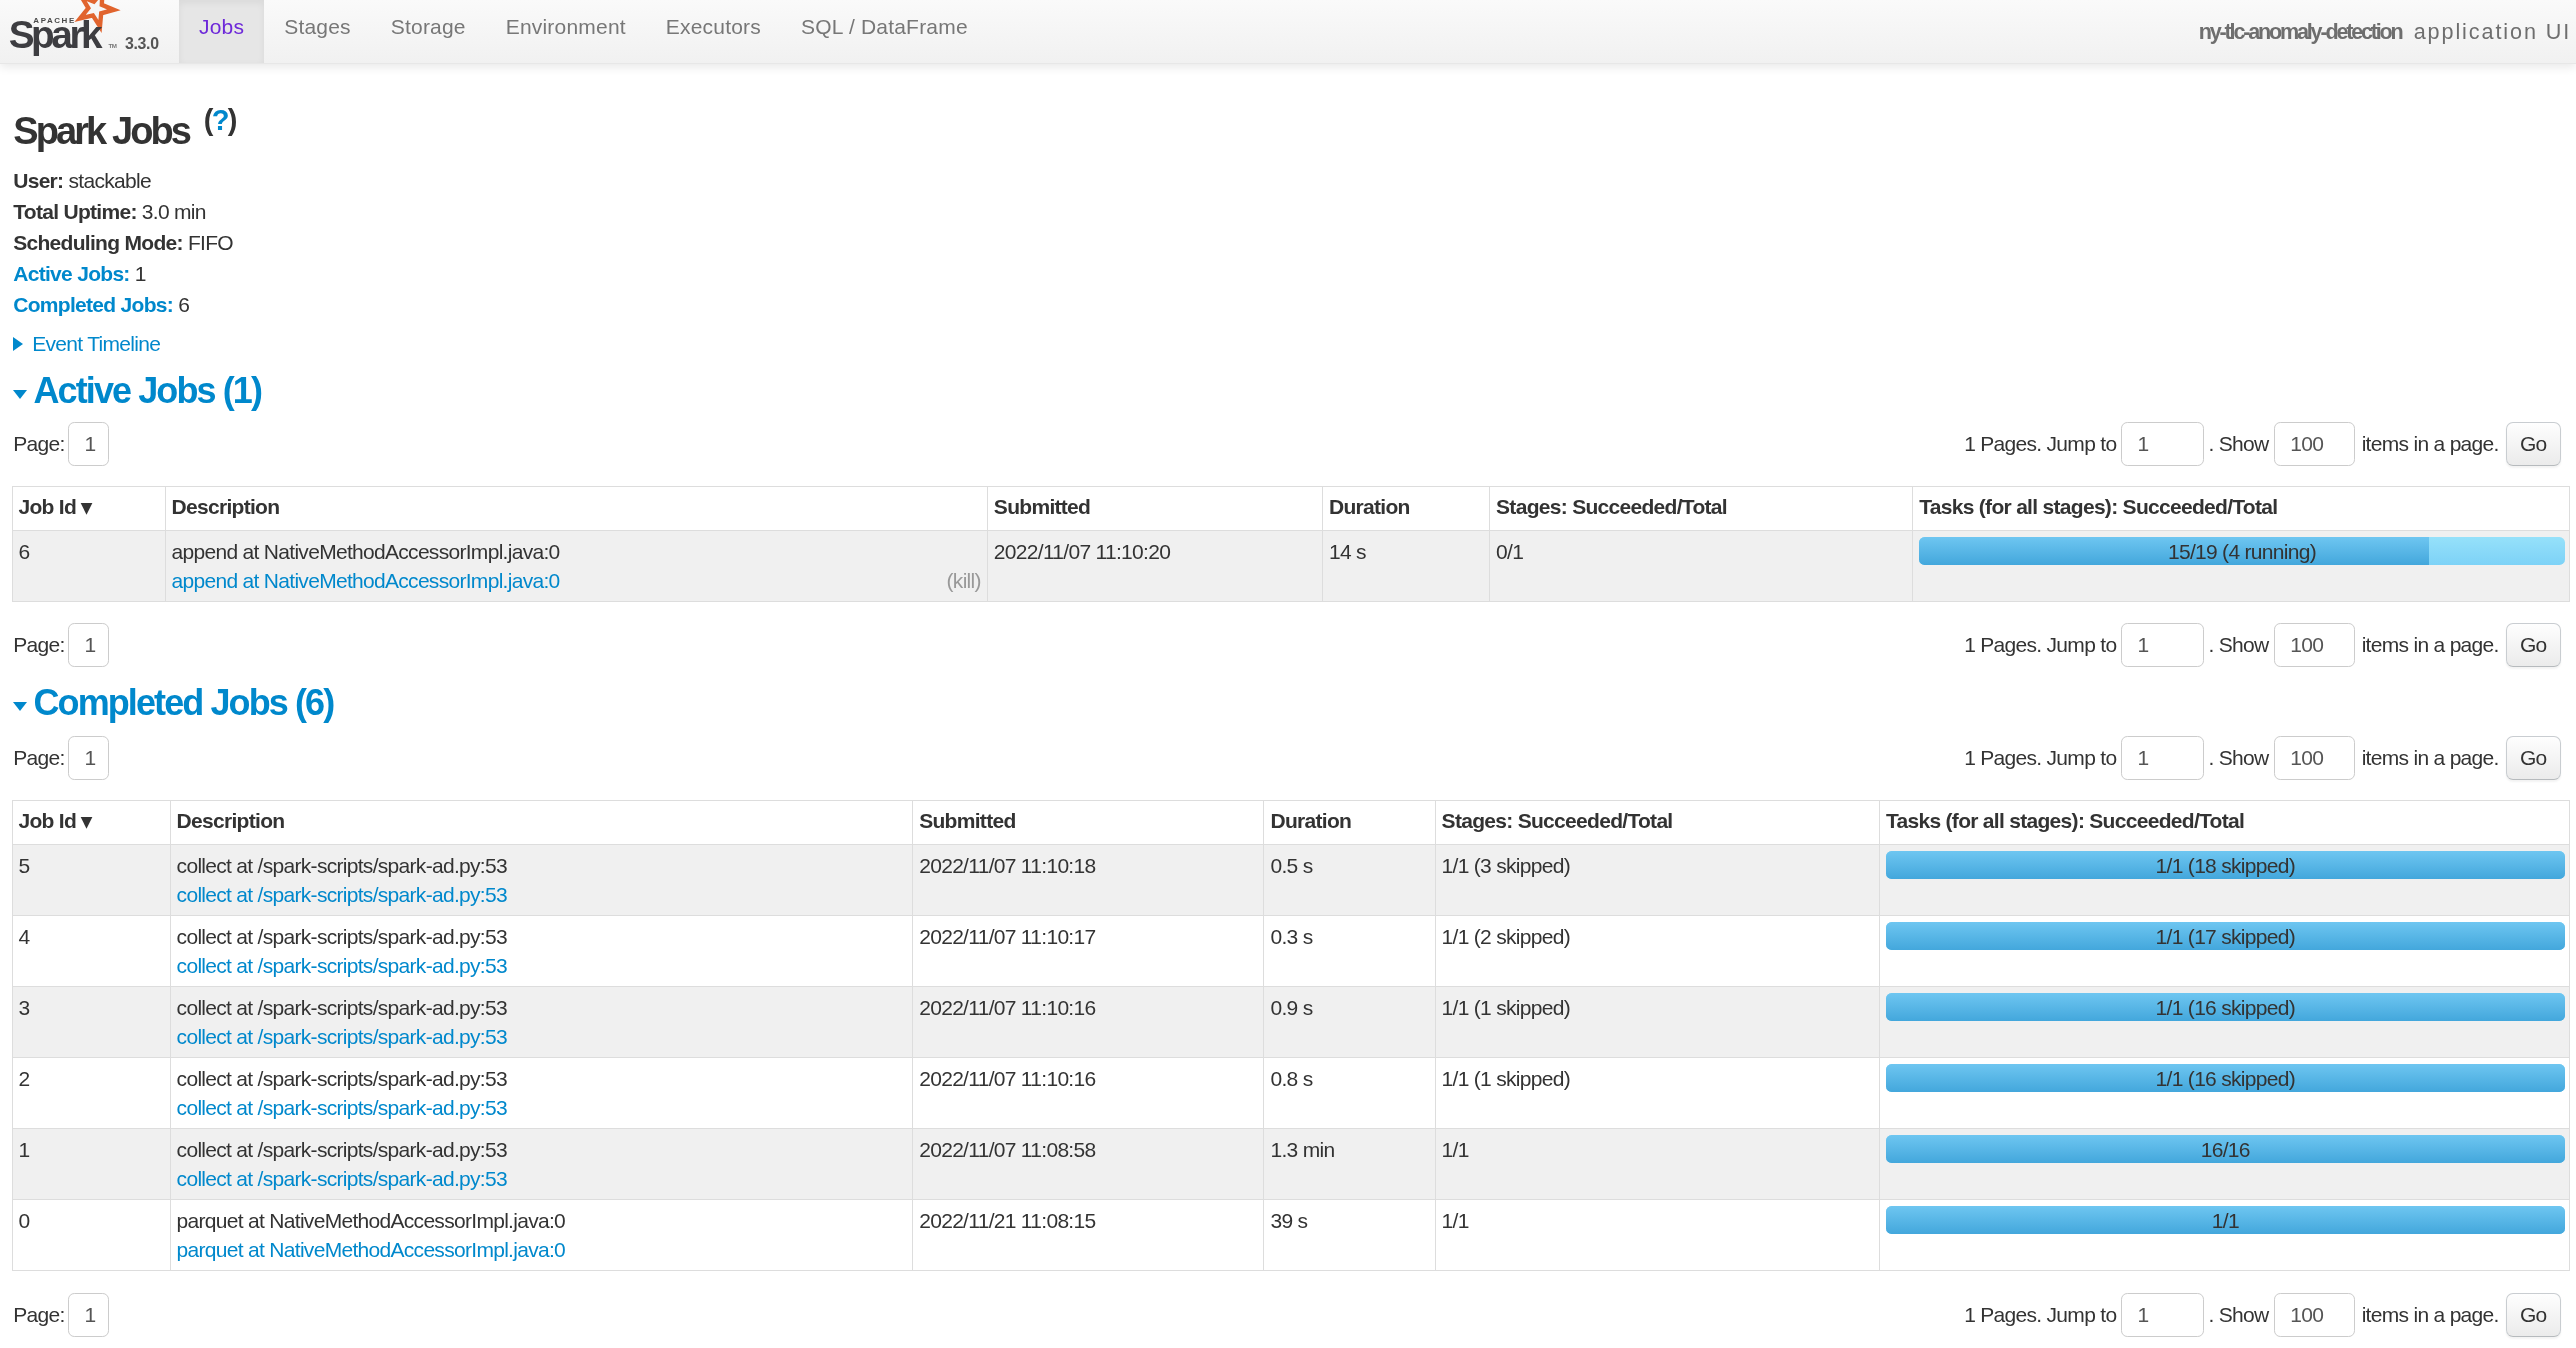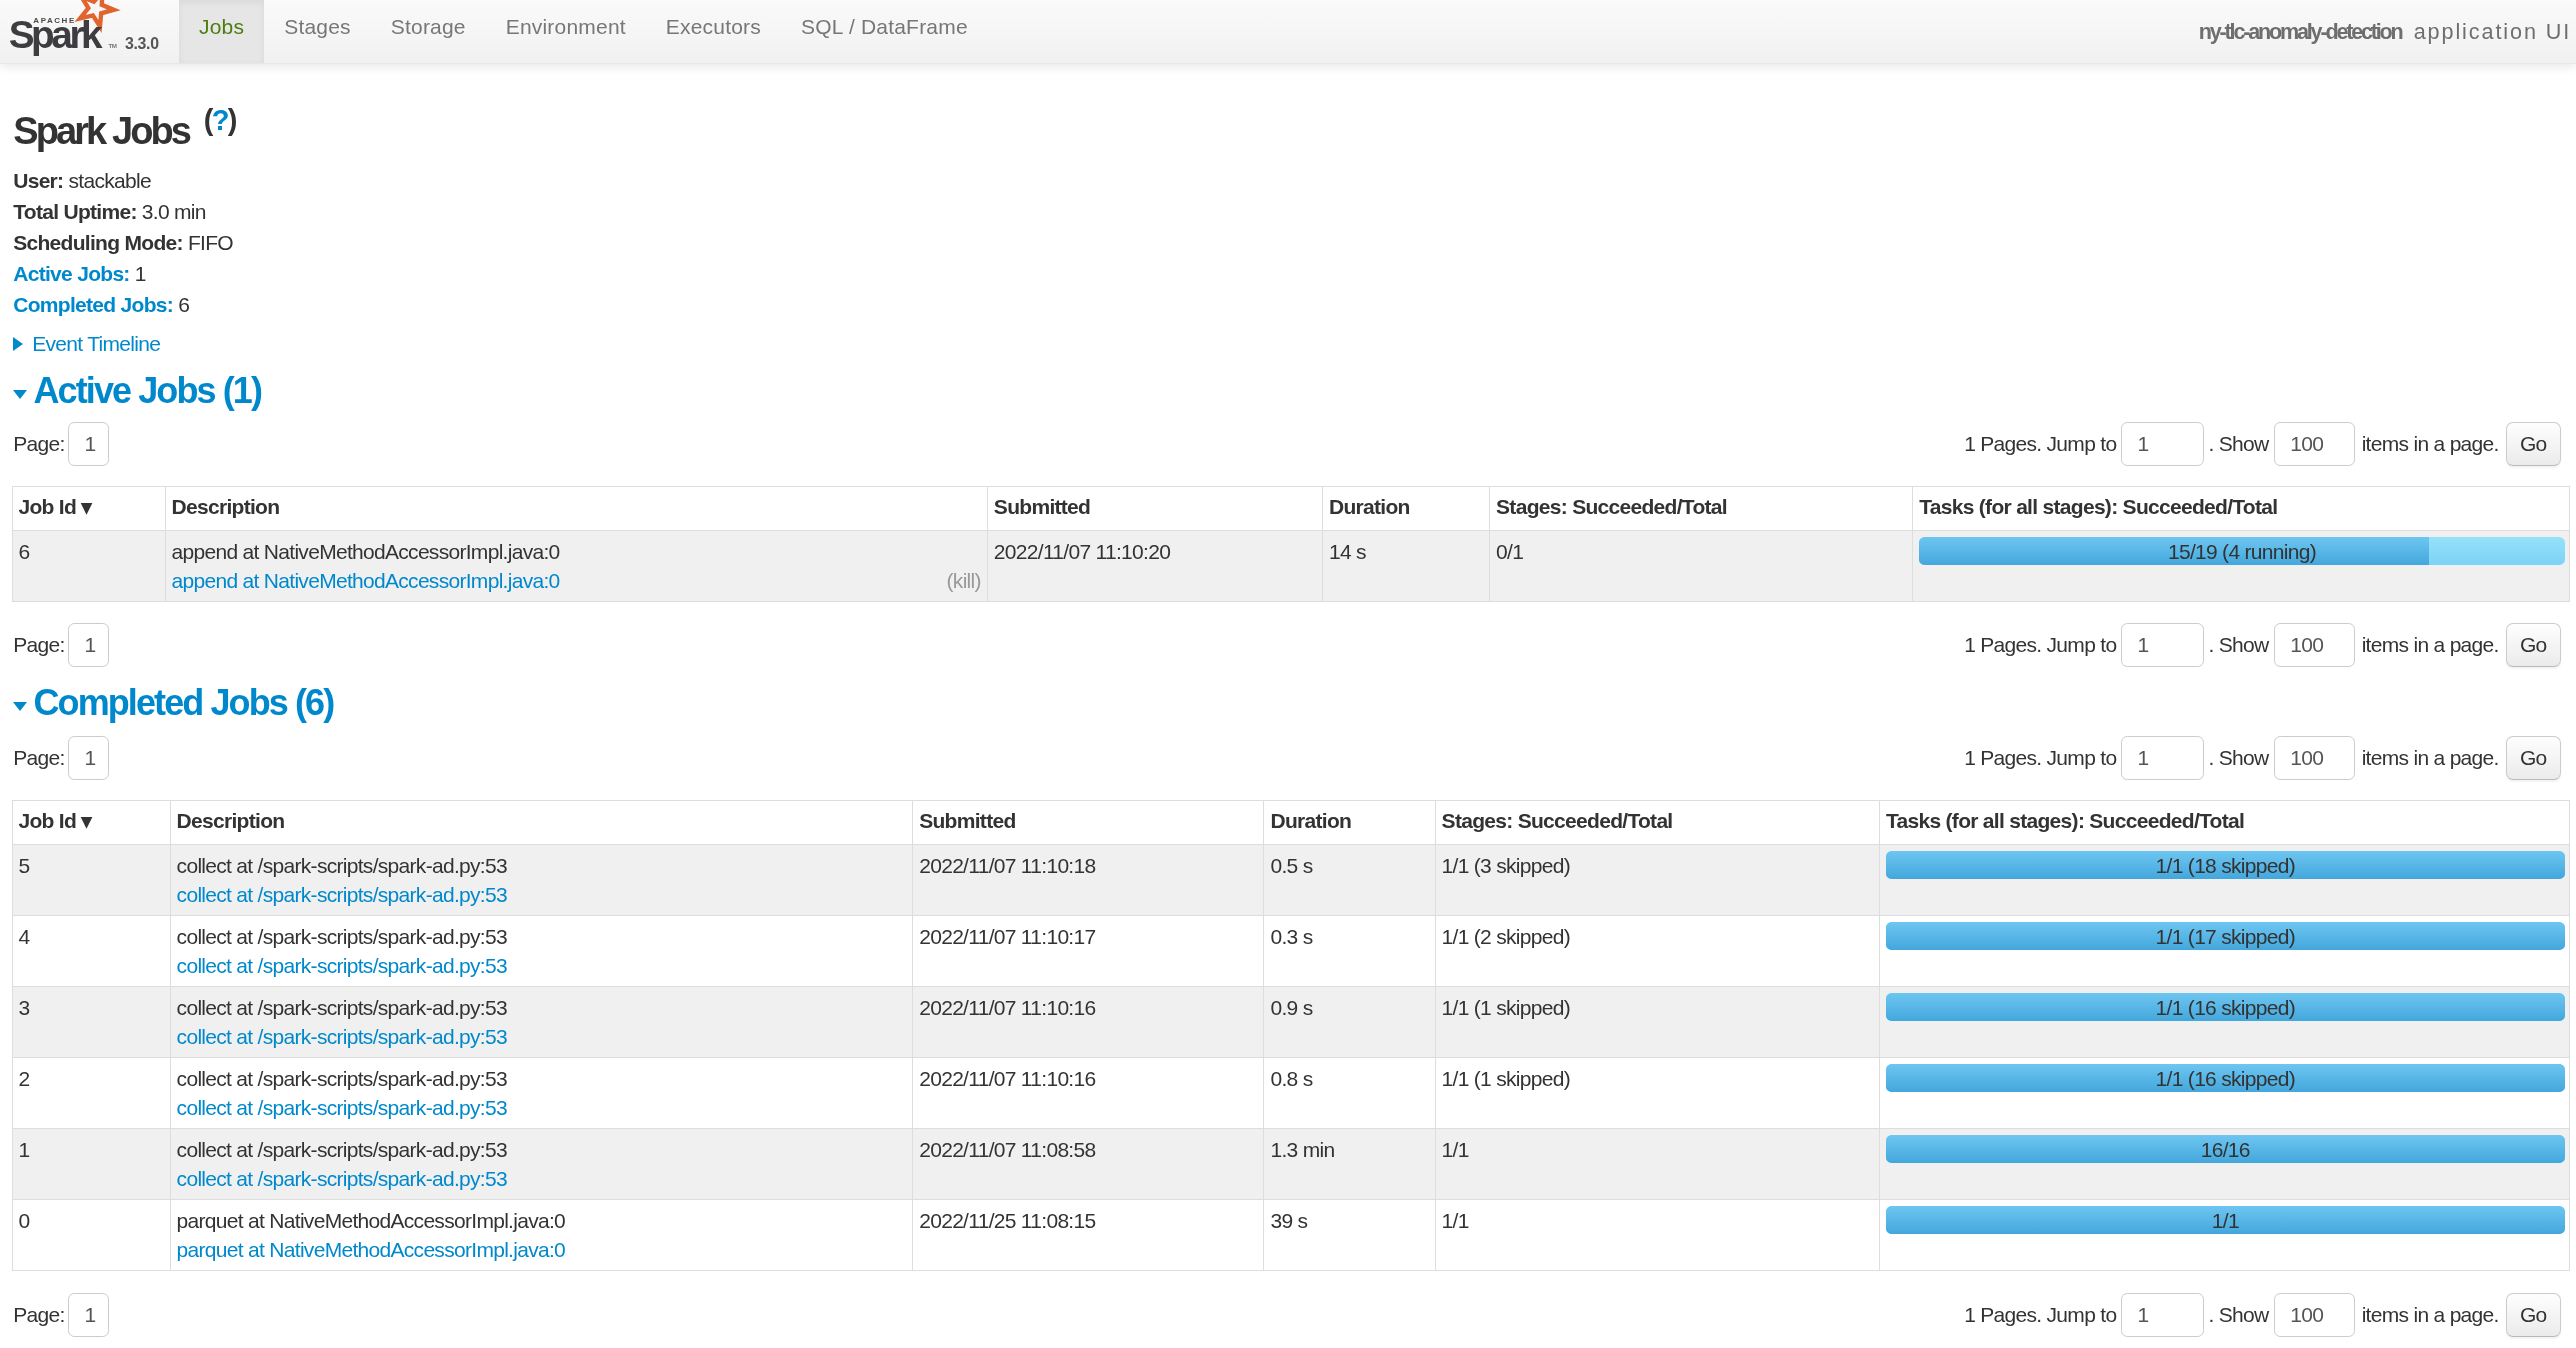--- a/index.html
+++ b/index.html
@@ -19,21 +19,21 @@
   border-bottom: 1.4px solid #e7e7e7;
   box-shadow: 0 3.5px 9px rgba(0,0,0,0.085);
   white-space: nowrap;
 }
 .brand { position:absolute; left:0; top:0; width:167px; height:63px; }
 .navtabs { position:absolute; left:179px; top:0; height:63px; display:flex; }
 .navtabs .tab {
   display:flex; align-items:center; padding:0 20px 9px 20px; height:54px;
   color:#777; font-size:21px; letter-spacing:0.2px;
 }
-.navtabs .tab.active { background:#e6e6e6; color:#4d7c0f; box-shadow: inset 0 2.8px 7px rgba(0,0,0,0.06); }
+.navtabs .tab.active { background:#e6e6e6; color:#6d28d9; box-shadow: inset 0 2.8px 7px rgba(0,0,0,0.06); }
 .appname { position:absolute; right:4.9px; top:19px; margin:0; font-size:21.6px; color:#6e6e6e; letter-spacing:1.9px; }
 .appname b { font-weight:bold; letter-spacing:-2.2px; margin-right:4.2px; }
 
 
 .content { padding: 0 6.3px 0 13.2px; }
 h3.title { font-size:38px; font-weight:bold; margin:35px 0 11px 0; line-height:42px; color:#333; letter-spacing:-2.9px; }
 h3.title sup { font-size:29px; letter-spacing:-1.7px; margin-left:7px; }
 ul.info { list-style:none; margin:13.2px 0 0 0; padding:0; line-height:31px; }
 ul.info li b { font-weight:bold; }
 ul.info a { font-weight:bold; }
@@ -278,21 +278,21 @@
               <div class="ptext">16/16</div>
             </div>
           </td>
       </tr>
       <tr>
         <td>0</td>
         <td>
             <div>parquet at NativeMethodAccessorImpl.java:0</div>
             <div><a href="#">parquet at NativeMethodAccessorImpl.java:0</a></div>
           </td>
-        <td>2022/11/25 11:08:15</td>
+        <td>2022/11/21 11:08:15</td>
           <td>39 s</td>
           <td>1/1</td>
         <td class="barcell">
             <div class="progress">
               <div class="fill" style="width:100%"></div>
               <div class="ptext">1/1</div>
             </div>
           </td>
       </tr>
     </tbody>

